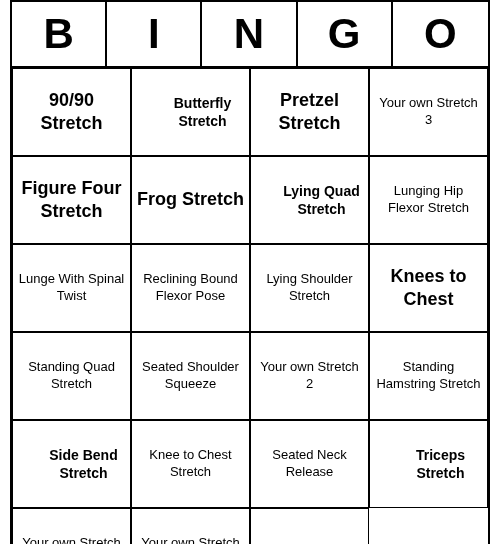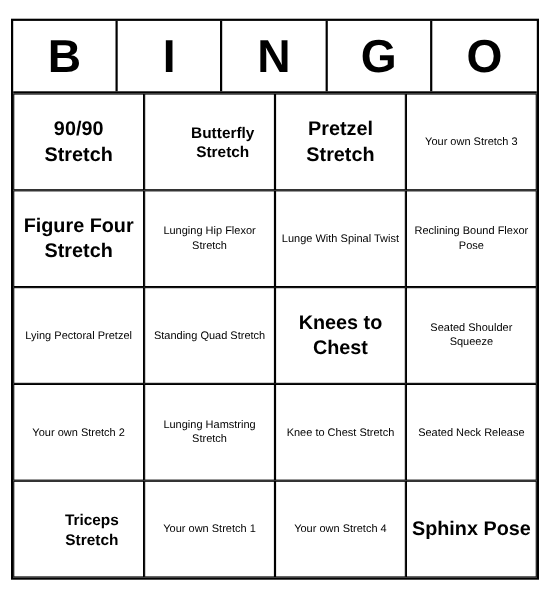--- a/index.html
+++ b/index.html
@@ -64,49 +64,52 @@
       font-weight: bold;
     }
 
     .bingo-cell.medium-text {
       font-size: 14px;
       font-weight: bold;
       padding-left: 28px;
     }
 
     .bingo-cell.small-text {
-      font-size: 10px;
+      font-size: 13px;
     }
   </style>
 </head>
 <body>
 
 <div class="bingo-card">
   <div class="bingo-header">
   <div class="bingo-header-cell">B</div>
       <div class="bingo-header-cell">I</div>
       <div class="bingo-header-cell">N</div>
       <div class="bingo-header-cell">G</div>
       <div class="bingo-header-cell">O</div>
     </div>
   <div class="bingo-grid">
   <div class="bingo-cell large-text">90/90 Stretch</div>
       <div class="bingo-cell medium-text">Butterfly Stretch</div>
       <div class="bingo-cell large-text">Pretzel Stretch</div>
       <div class="bingo-cell small-text">Your own Stretch 3</div>
       <div class="bingo-cell large-text">Figure Four Stretch</div>
+      <div class="bingo-cell large-text">Frog Stretch</div>
+      <div class="bingo-cell medium-text">Lying Quad Stretch</div>
       <div class="bingo-cell small-text">Lunging Hip Flexor Stretch</div>
       <div class="bingo-cell small-text">Lunge With Spinal Twist</div>
       <div class="bingo-cell small-text">Reclining Bound Flexor Pose</div>
-      <div class="bingo-cell small-text">Lying Pectoral Pretzel</div>
+      <div class="bingo-cell small-text">Lying Shoulder Stretch</div>
+      <div class="bingo-cell large-text">Knees to Chest</div>
       <div class="bingo-cell small-text">Standing Quad Stretch</div>
-      <div class="bingo-cell large-text">Knees to Chest</div>
       <div class="bingo-cell small-text">Seated Shoulder Squeeze</div>
       <div class="bingo-cell small-text">Your own Stretch 2</div>
-      <div class="bingo-cell small-text">Lunging Hamstring Stretch</div>
+      <div class="bingo-cell small-text">Standing Hamstring Stretch</div>
+      <div class="bingo-cell medium-text">Side Bend Stretch</div>
       <div class="bingo-cell small-text">Knee to Chest Stretch</div>
       <div class="bingo-cell small-text">Seated Neck Release</div>
       <div class="bingo-cell medium-text">Triceps Stretch</div>
       <div class="bingo-cell small-text">Your own Stretch 1</div>
       <div class="bingo-cell small-text">Your own Stretch 4</div>
       <div class="bingo-cell large-text">Sphinx Pose</div>
     </div>
 </div>
 
 </body></html>

